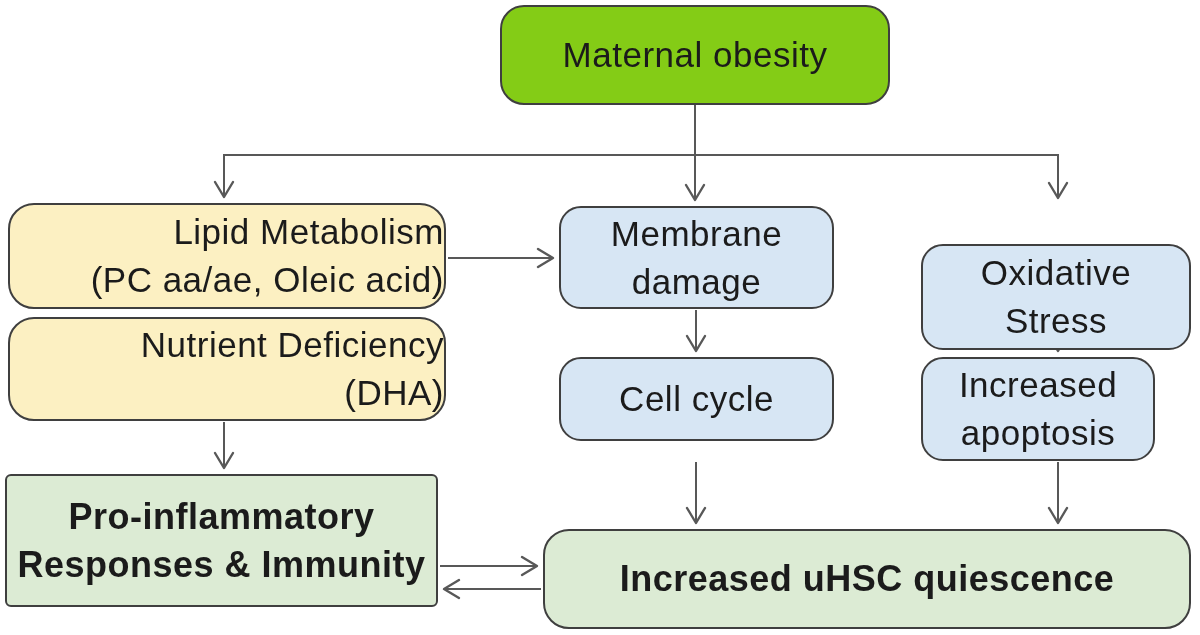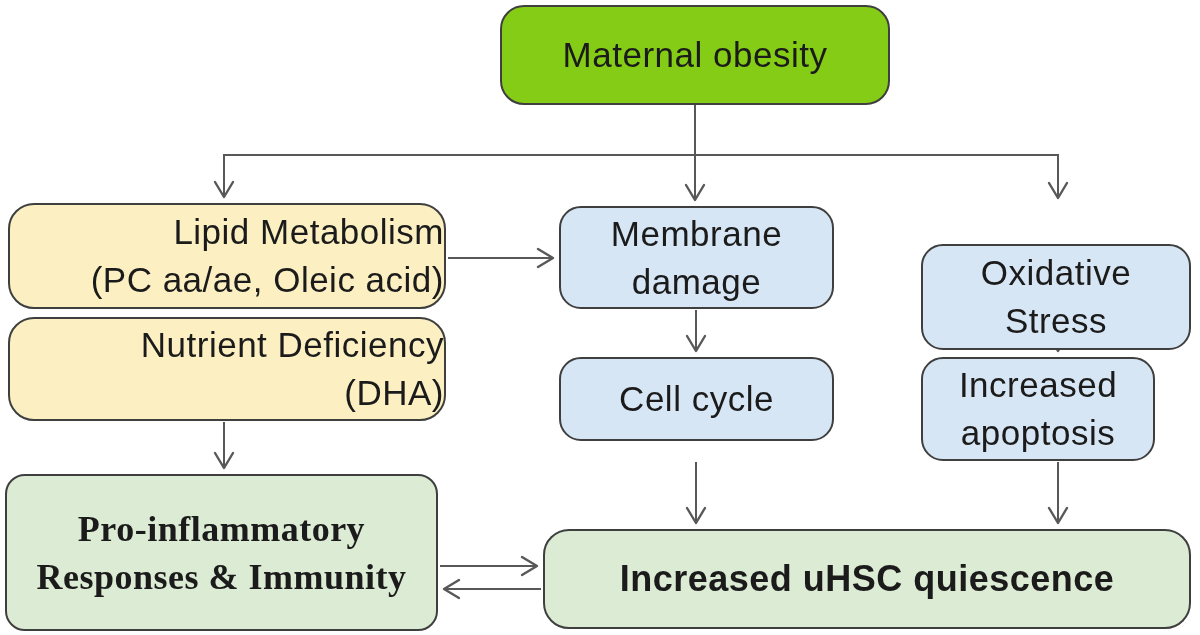--- a/index.html
+++ b/index.html
@@ -43,21 +43,21 @@
   .fill-green  { background: #dcebd4; }
   .bold { font-weight: bold; font-size: 36px; }
 
   #node-maternal        { left: 500px; top: 5px;   width: 390px; height: 100px; border-radius: 24px; }
   #node-lipid           { left: 8px;   top: 203px; width: 438px; height: 106px; border-radius: 26px; align-items: flex-end; }
   #node-nutrient        { left: 8px;   top: 317px; width: 438px; height: 104px; border-radius: 26px; align-items: flex-end; }
   #node-membrane        { left: 559px; top: 206px; width: 275px; height: 103px; border-radius: 22px; }
   #node-cellcycle       { left: 559px; top: 357px; width: 275px; height: 84px; border-radius: 22px; }
   #node-oxidative       { left: 921px; top: 204px; width: 270px; height: 106px; border-radius: 22px; margin-top: 40px; }
   #node-apoptosis       { left: 921px; top: 357px; width: 234px; height: 104px; border-radius: 22px; }
-  #node-proinflammatory { left: 5px;   top: 474px; width: 433px; height: 157px; border-radius: 20px; font-family: Liberation Serif, serif; }
+  #node-proinflammatory { left: 5px;   top: 474px; width: 433px; height: 133px; border-radius: 6px; }
   #node-quiescence      { left: 543px; top: 529px; width: 648px; height: 100px; border-radius: 26px; }
 </style>
 </head>
 <body>
 
 <div class="canvas">
 
   <svg id="edge-layer" viewBox="0 0 1200 635" xmlns="http://www.w3.org/2000/svg">
     <defs>
       <marker id="arrowhead" viewBox="-9 -6 10 12" markerWidth="10" markerHeight="12" refX="0" refY="0" orient="auto">

